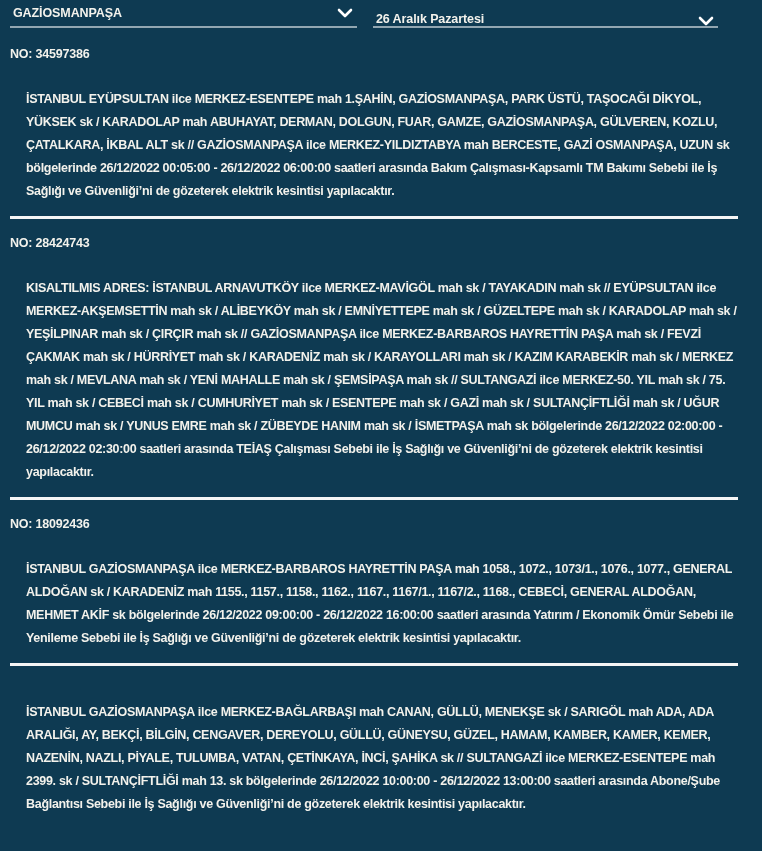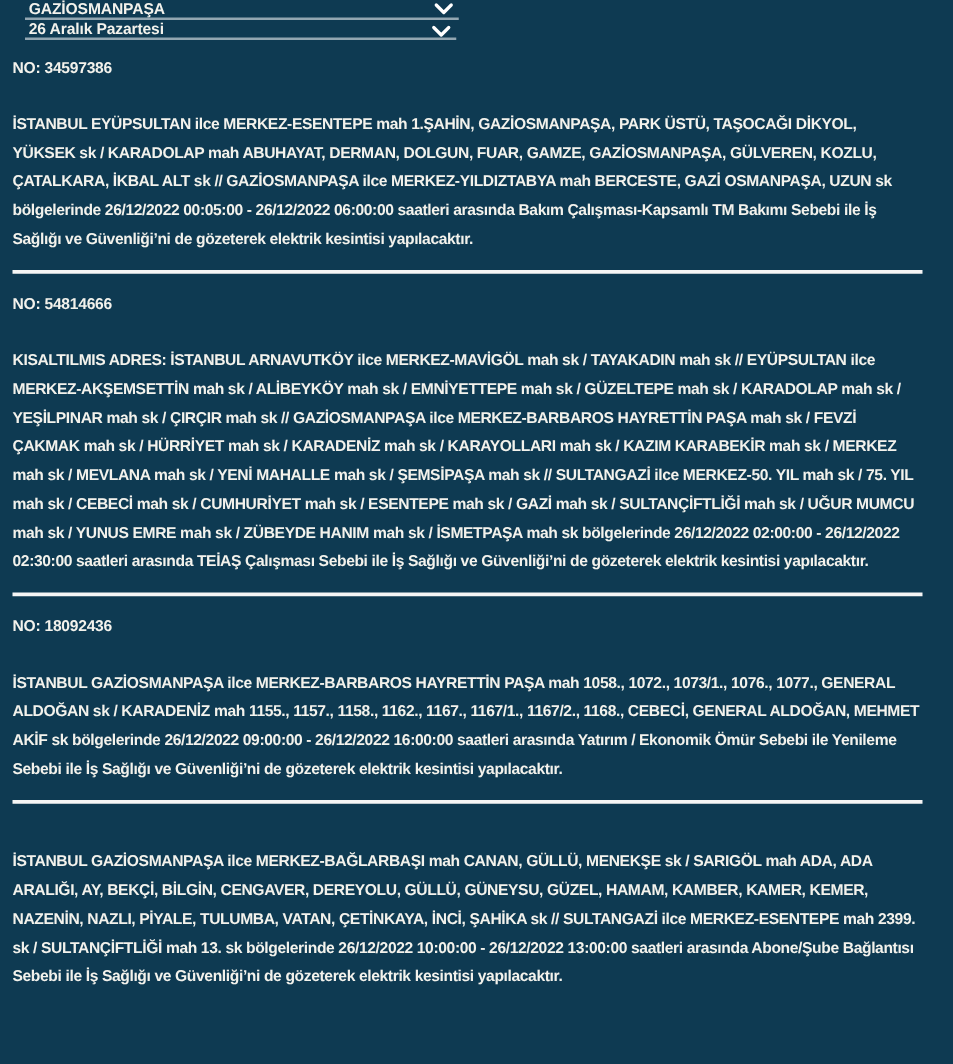--- a/index.html
+++ b/index.html
@@ -10,24 +10,23 @@
     width: 762px;
     height: 851px;
     background: #0e3a52;
     font-family: "Liberation Sans", sans-serif;
     color: #f3f2ec;
     overflow: hidden;
   }
   
   .topbar {
     display: flex;
-    padding-left: 20px;
+    padding-left: 10px;
     height: 30px;
     align-items: stretch;
-    flex-direction: column;
   }
   .select {
     display: flex;
     align-items: center;
     justify-content: space-between;
     border-bottom: 2px solid rgba(255,255,255,0.55);
     height: 28px;
     box-sizing: border-box;
     cursor: pointer;
   }
@@ -58,20 +57,21 @@
     letter-spacing: -0.2px;
     line-height: 23px;
   }
   .notice .body {
     margin-top: 22px;
     font-size: 12.5px;
     font-weight: 700;
     letter-spacing: -0.3px;
     line-height: 23px;
     text-align: left;
+    margin-left: 16px;
   }
   hr.divider {
     border: 0;
     height: 3px;
     background: #f5f5f5;
     margin: 0 24px 0 10px;
   }
 </style>
 </head>
 <body>
@@ -98,21 +98,21 @@
 <div>
 
   <div class="notice">
     <div class="no-line">NO: 34597386</div>
     <div class="body">İSTANBUL EYÜPSULTAN ilce MERKEZ-ESENTEPE mah 1.ŞAHİN, GAZİOSMANPAŞA, PARK ÜSTÜ, TAŞOCAĞI DİKYOL, YÜKSEK sk / KARADOLAP mah ABUHAYAT, DERMAN, DOLGUN, FUAR, GAMZE, GAZİOSMANPAŞA, GÜLVEREN, KOZLU, ÇATALKARA, İKBAL ALT sk // GAZİOSMANPAŞA ilce MERKEZ-YILDIZTABYA mah BERCESTE, GAZİ OSMANPAŞA, UZUN sk bölgelerinde 26/12/2022 00:05:00 - 26/12/2022 06:00:00 saatleri arasında Bakım Çalışması-Kapsamlı TM Bakımı Sebebi ile İş Sağlığı ve Güvenliği’ni de gözeterek elektrik kesintisi yapılacaktır.</div>
   </div>
 
   <hr class="divider">
 
   <div class="notice">
-    <div class="no-line">NO: 54814666</div>
+    <div class="no-line">NO: 28424743</div>
     <div class="body">KISALTILMIS ADRES: İSTANBUL ARNAVUTKÖY ilce MERKEZ-MAVİGÖL mah sk / TAYAKADIN mah sk // EYÜPSULTAN ilce MERKEZ-AKŞEMSETTİN mah sk / ALİBEYKÖY mah sk / EMNİYETTEPE mah sk / GÜZELTEPE mah sk / KARADOLAP mah sk / YEŞİLPINAR mah sk / ÇIRÇIR mah sk // GAZİOSMANPAŞA ilce MERKEZ-BARBAROS HAYRETTİN PAŞA mah sk / FEVZİ ÇAKMAK mah sk / HÜRRİYET mah sk / KARADENİZ mah sk / KARAYOLLARI mah sk / KAZIM KARABEKİR mah sk / MERKEZ mah sk / MEVLANA mah sk / YENİ MAHALLE mah sk / ŞEMSİPAŞA mah sk // SULTANGAZİ ilce MERKEZ-50. YIL mah sk / 75. YIL mah sk / CEBECİ mah sk / CUMHURİYET mah sk / ESENTEPE mah sk / GAZİ mah sk / SULTANÇİFTLİĞİ mah sk / UĞUR MUMCU mah sk / YUNUS EMRE mah sk / ZÜBEYDE HANIM mah sk / İSMETPAŞA mah sk bölgelerinde 26/12/2022 02:00:00 - 26/12/2022 02:30:00 saatleri arasında TEİAŞ Çalışması Sebebi ile İş Sağlığı ve Güvenliği’ni de gözeterek elektrik kesintisi yapılacaktır.</div>
   </div>
 
   <hr class="divider">
 
   <div class="notice">
     <div class="no-line">NO: 18092436</div>
     <div class="body">İSTANBUL GAZİOSMANPAŞA ilce MERKEZ-BARBAROS HAYRETTİN PAŞA mah 1058., 1072., 1073/1., 1076., 1077., GENERAL ALDOĞAN sk / KARADENİZ mah 1155., 1157., 1158., 1162., 1167., 1167/1., 1167/2., 1168., CEBECİ, GENERAL ALDOĞAN, MEHMET AKİF sk bölgelerinde 26/12/2022 09:00:00 - 26/12/2022 16:00:00 saatleri arasında Yatırım / Ekonomik Ömür Sebebi ile Yenileme Sebebi ile İş Sağlığı ve Güvenliği’ni de gözeterek elektrik kesintisi yapılacaktır.</div>
   </div>
 

